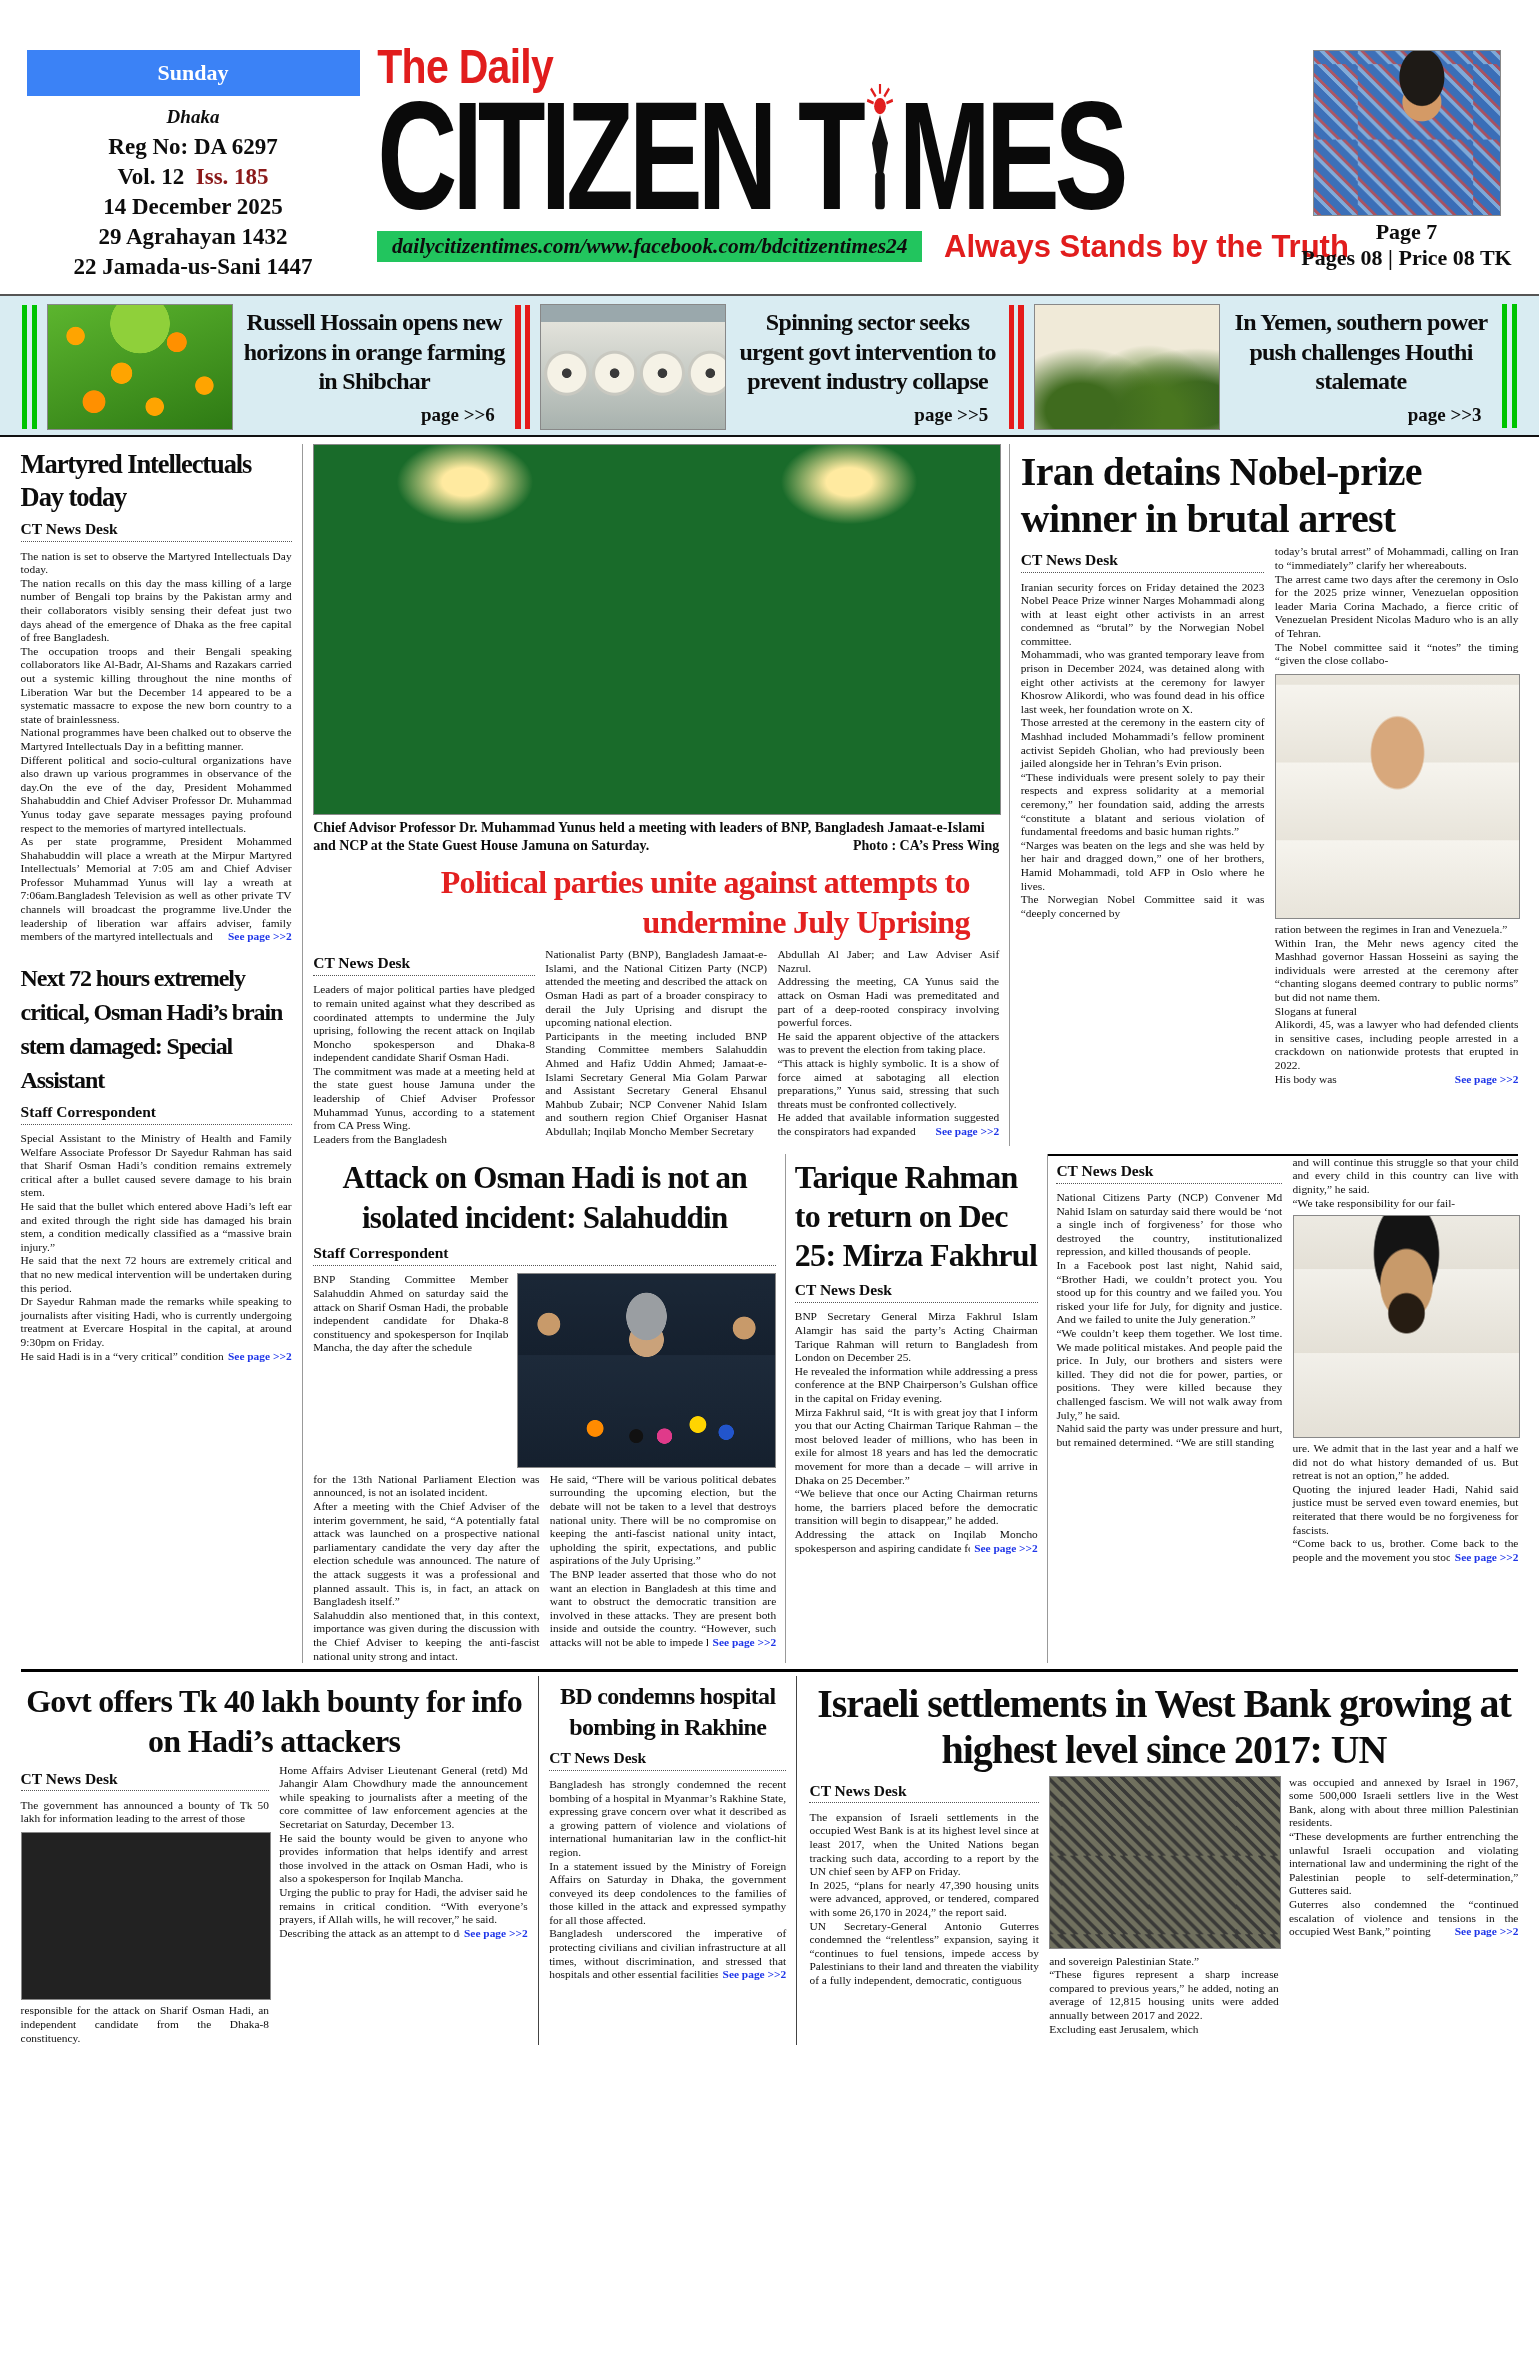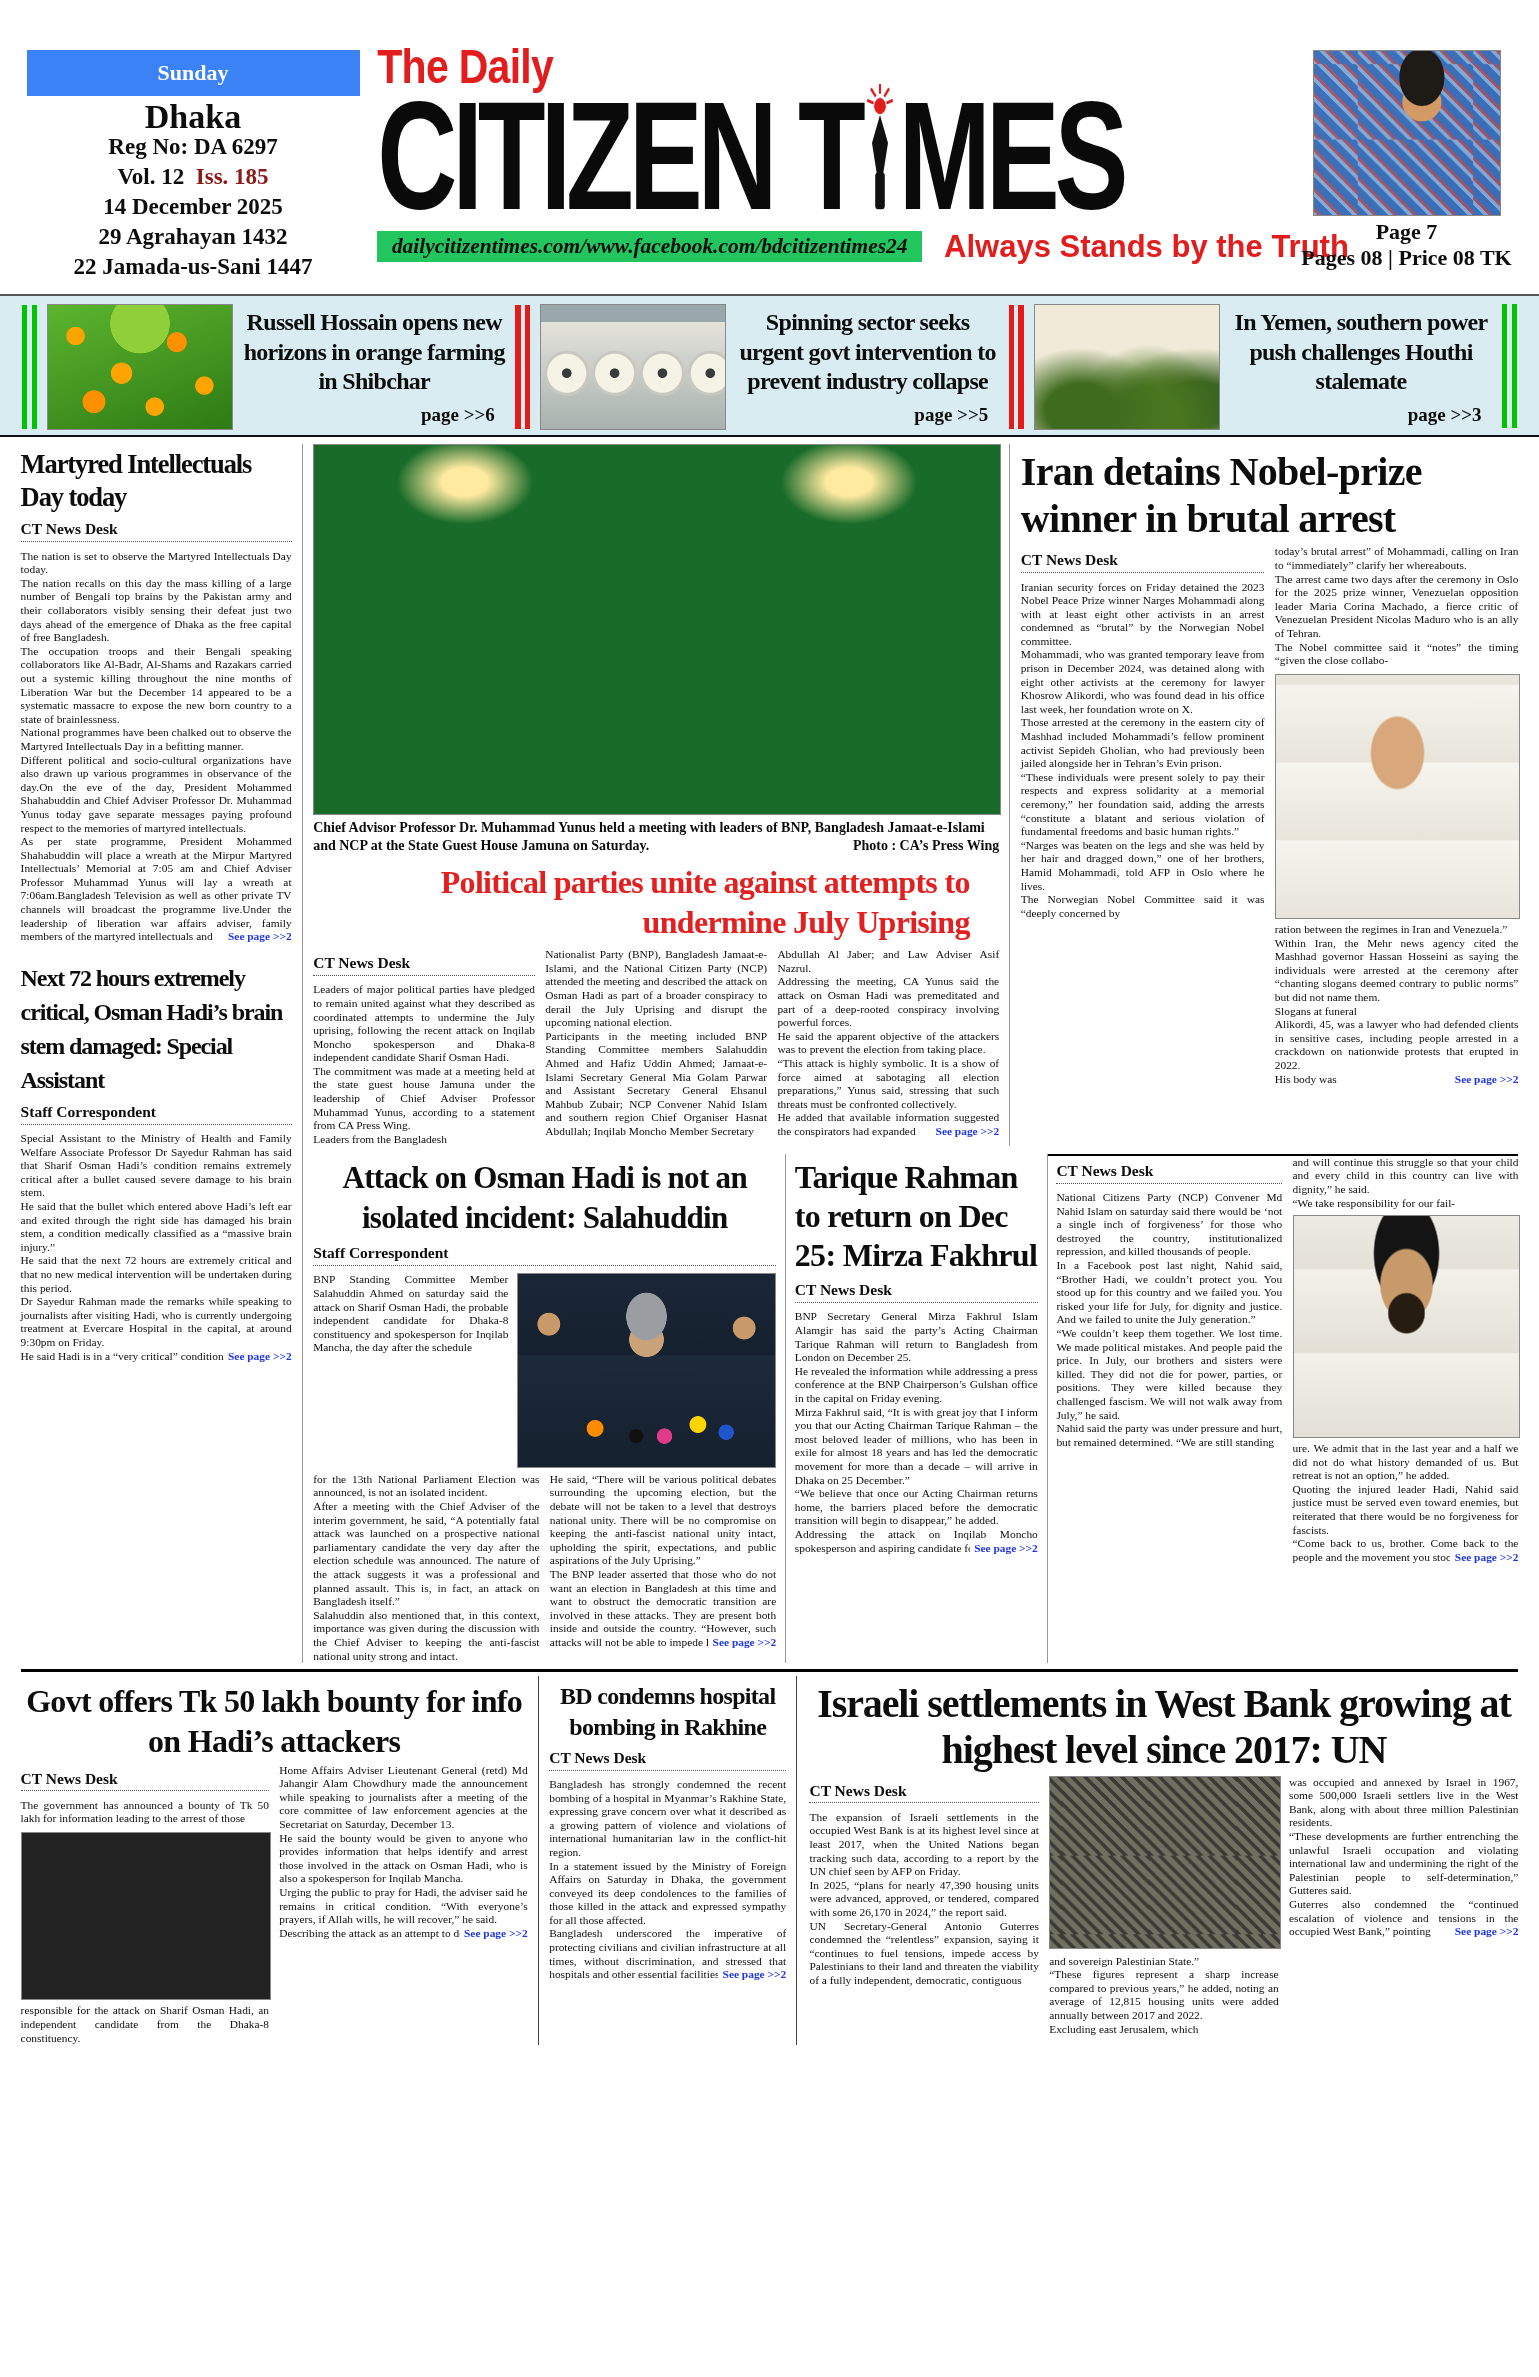--- a/index.html
+++ b/index.html
@@ -179,21 +179,21 @@
   .sal-top .body-text{flex:1;min-width:0;}
 </style>
 </head>
 <body>
 
 <div class="page">
 
   <header class="hdr">
     <div class="hdr-left">
       <div class="day-banner">Sunday</div>
-      <div class="hdr-line" style="font-size:34px;">Dhaka</div>
+      <div class="hdr-line" style="font-size:19px;font-style:italic;">Dhaka</div>
       <div class="hdr-line">Reg No: DA 6297</div>
       <div class="hdr-line"><span>Vol. 12</span>&nbsp; <span class="iss">Iss. 185</span></div>
       <div class="hdr-line">14 December 2025</div>
       <div class="hdr-line">29 Agrahayan 1432</div>
       <div class="hdr-line">22 Jamada-us-Sani 1447</div>
     </div>
 
     <div class="mast">
       <div class="brand-prefix">The Daily</div>
       <div class="mast-title">
@@ -402,21 +402,21 @@
             </div>
           </div>
         </article>
       </div>
     </div>
   </section>
 
   <section class="bottom">
 
     <article class="colGovt">
-      <h1 class="headline h-bounty">Govt offers Tk 50 lakh bounty for info on Hadi’s attackers</h1>
+      <h1 class="headline h-bounty">Govt offers Tk 40 lakh bounty for info on Hadi’s attackers</h1>
       <div class="cols2">
         <div class="col">
           <div class="byline">CT News Desk</div>
           <div class="body-text">The government has announced a bounty of Tk 50 lakh for information leading to the arrest of those</div>
           <div class="fig jahangir-photo"></div>
           <div class="body-text">responsible for the attack on Sharif Osman Hadi, an independent candidate from the Dhaka-8 constituency.</div>
         </div>
         <div class="col">
           <div class="body-text">Home Affairs Adviser Lieutenant General (retd) Md Jahangir Alam Chowdhury made the announcement while speaking to journalists after a meeting of the core committee of law enforcement agencies at the Secretariat on Saturday, December 13.
 He said the bounty would be given to anyone who provides information that helps identify and arrest those involved in the attack on Osman Hadi, who is also a spokesperson for Inqilab Mancha.

